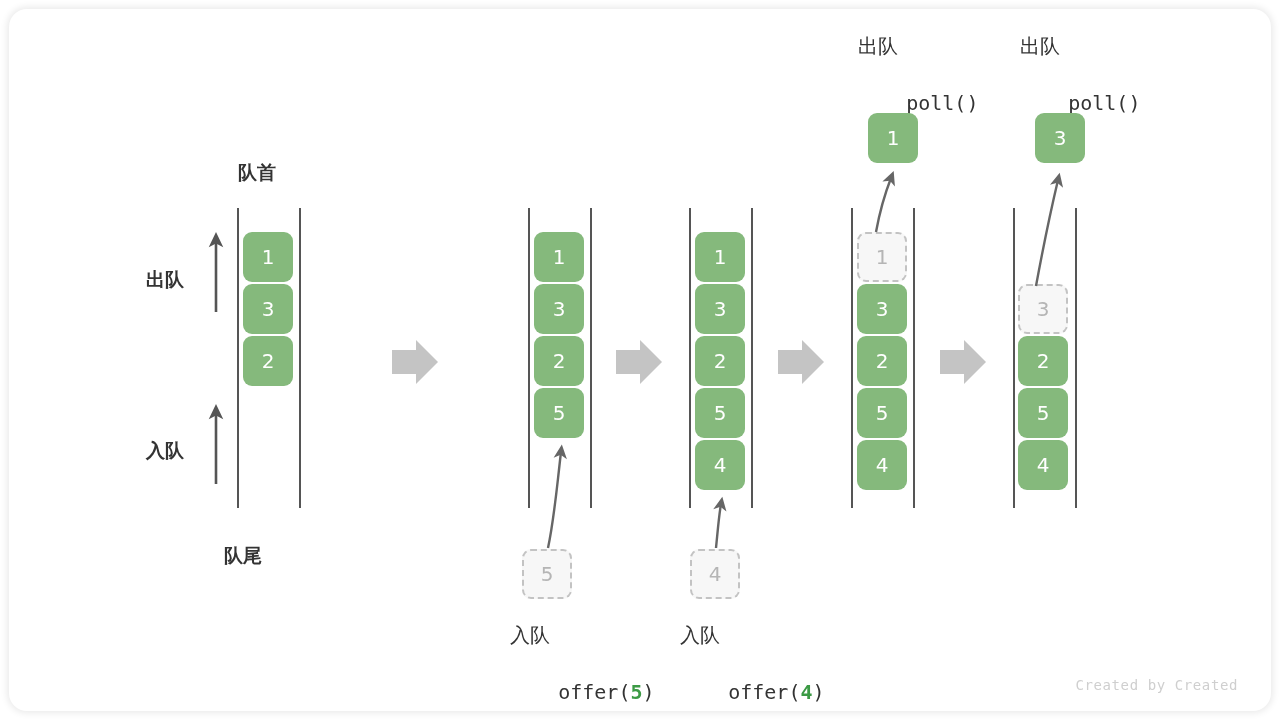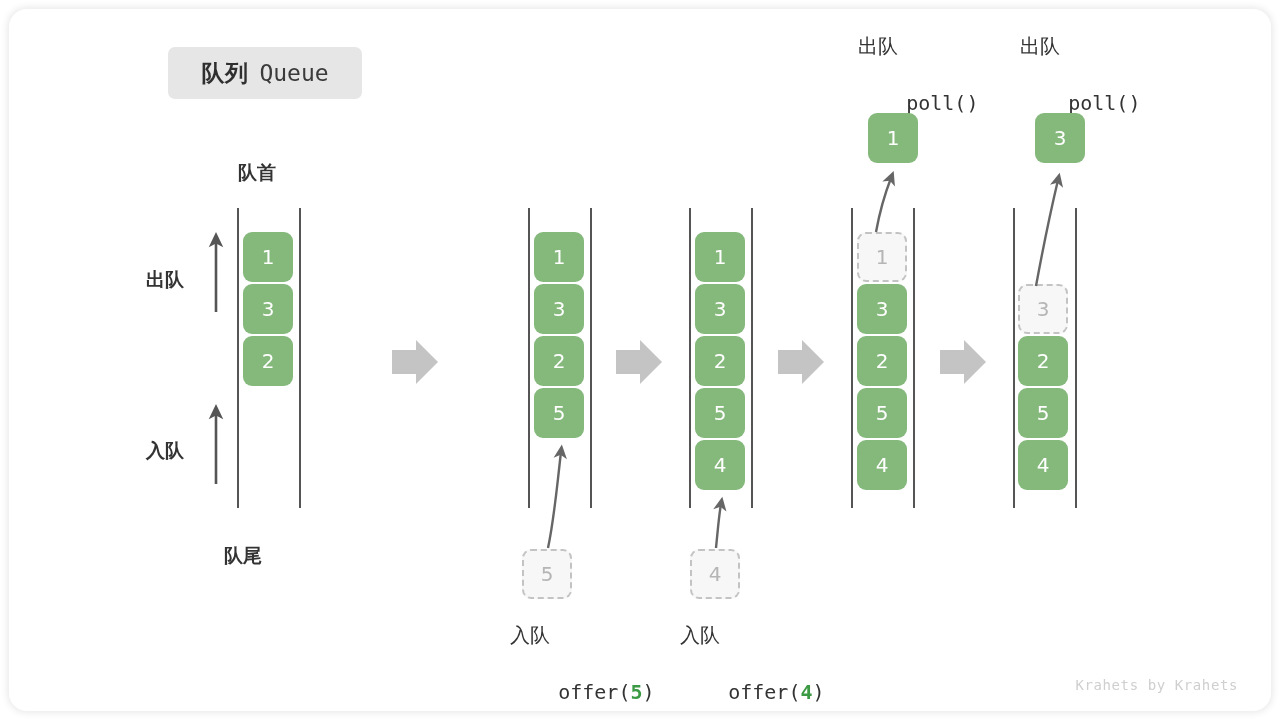--- a/index.html
+++ b/index.html
@@ -130,24 +130,20 @@
     font-family: "DejaVu Sans Mono", monospace;
     letter-spacing: 0.6px;
   }
 </style>
 </head>
 <body>
 
 <div id="canvas">
   <div class="card"></div>
 
-  <div class="title-chip">
-    <span class="title-cn">队列</span>
-    <span class="title-en">Queue</span>
-  </div>
 
   <div class="lbl lbl-cn-bold" style="left:238px; top:160px;">队首</div>
   <div class="lbl lbl-cn-bold" style="left:224px; top:543px;">队尾</div>
 
   <div class="lbl lbl-cn-bold" style="left:146px; top:267px;">出队</div>
   <div class="lbl lbl-cn-bold" style="left:146px; top:438px;">入队</div>
 
   <div class="rail" style="left:237px; top:208px; height:300px;"></div>
   <div class="rail" style="left:299px; top:208px; height:300px;"></div>
   <div class="box" style="left:243px; top:232px;">1</div>
@@ -233,14 +229,14 @@
 
     <path d="M548,548 C554,520 556,495 561,452" stroke="#666666" stroke-width="2.4" fill="none" marker-end="url(#mk-thin)"></path>
 
     <path d="M716,548 C718,528 719,515 721,504" stroke="#666666" stroke-width="2.4" fill="none" marker-end="url(#mk-thin)"></path>
 
     <path d="M876,232 C880,210 884,196 891,178" stroke="#666666" stroke-width="2.4" fill="none" marker-end="url(#mk-thin)"></path>
 
     <path d="M1036,286 C1043,248 1050,214 1058,180" stroke="#666666" stroke-width="2.4" fill="none" marker-end="url(#mk-thin)"></path>
   </svg>
 
-  <div class="watermark">Krahets by Krahets</div>
+  <div class="watermark">Created by Created</div>
 </div>
 
 </body></html>

